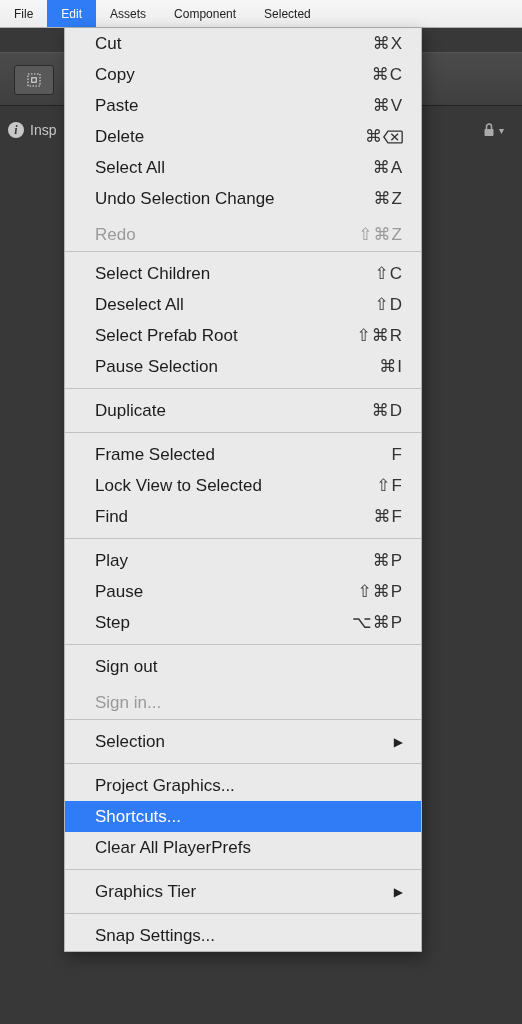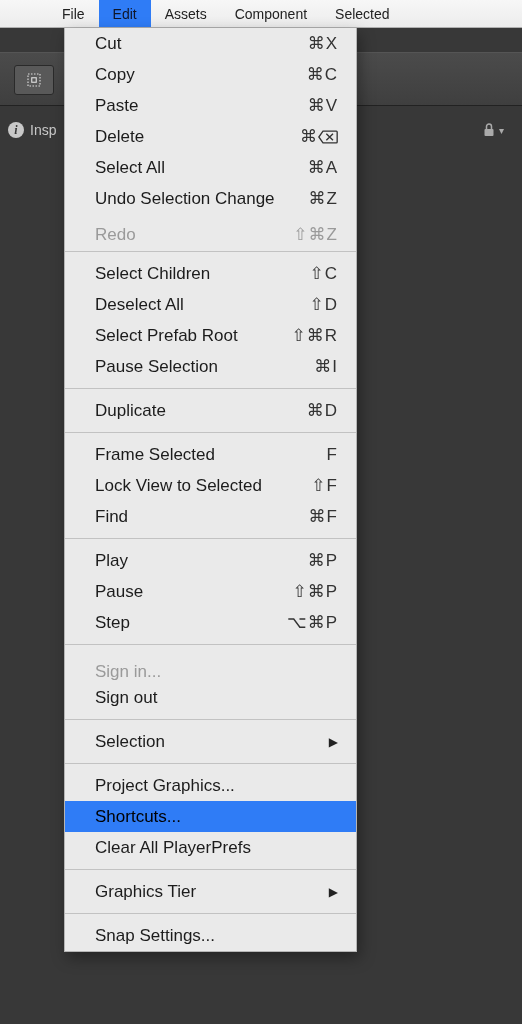--- a/index.html
+++ b/index.html
@@ -10,33 +10,32 @@
   font-family: -apple-system, "Helvetica Neue", Arial, sans-serif;
   background: #383838;
   position: relative;
 }
 .menubar {
   height: 28px;
   background: linear-gradient(#f7f7f7, #ececec);
   border-bottom: 1px solid #b0b0b0;
   display: flex;
   align-items: stretch;
-  font-size: 14px;
+  font-size: 12px;
   color: #222;
-  padding-left: 48px;
 }
 .menubar-item {
   padding: 0 14px;
   display: flex;
   align-items: center;
   cursor: default;
 }
 .menubar-item.active {
   background: #2f7cf6;
-  color: #0f172a;
+  color: #ffffff;
 }
 .editor-bg {
   position: absolute;
   top: 28px;
   left: 0;
   right: 0;
   bottom: 0;
   background: #383838;
 }
 .toolbar-strip {
@@ -83,39 +82,39 @@
   height: 28px;
   display: flex;
   align-items: center;
   gap: 4px;
   color: #aaa;
 }
 .dropdown {
   position: absolute;
   left: 64px;
   top: 28px;
-  width: 293px;
+  width: 358px;
   background: #eaeaea;
   border: 1px solid #b5b5b5;
   border-top: none;
   box-shadow: 3px 6px 14px rgba(0,0,0,0.35);
 }
 .menu-item {
   display: flex;
   align-items: center;
   height: 31px;
   padding: 0 18px 0 30px;
   font-size: 17px;
   color: #1c1c1c;
   cursor: default;
 }
 .menu-item.disabled { color: #9a9a9a; align-items: flex-end; }
 .menu-item.highlight {
   background: #2f7cf6;
-  color: #000000;
+  color: #ffffff;
 }
 .menu-label { flex: 1; }
 .menu-shortcut {
   font-size: 17px;
   color: #333;
   letter-spacing: 1px;
 }
 .menu-item.disabled .menu-shortcut { color: #9a9a9a; }
 .menu-arrow {
   font-size: 12px;
@@ -261,26 +260,26 @@
     </div>
     <div class="menu-item">
       <span class="menu-label">Pause</span>
       <span class="menu-shortcut">⇧⌘P</span>
     </div>
     <div class="menu-item">
       <span class="menu-label">Step</span>
       <span class="menu-shortcut">⌥⌘P</span>
     </div>
     <div class="menu-sep"></div>
+    <div class="menu-item">
+      <span class="menu-label">Sign out</span>
+    </div>
     <div class="menu-item disabled">
       <span class="menu-label">Sign in...</span>
     </div>
-    <div class="menu-item">
-      <span class="menu-label">Sign out</span>
-    </div>
     <div class="menu-sep"></div>
     <div class="menu-item">
       <span class="menu-label">Selection</span>
       <span class="menu-arrow">▶</span>
     </div>
     <div class="menu-sep"></div>
     <div class="menu-item">
       <span class="menu-label">Project Graphics...</span>
     </div>
     <div class="menu-item highlight">

